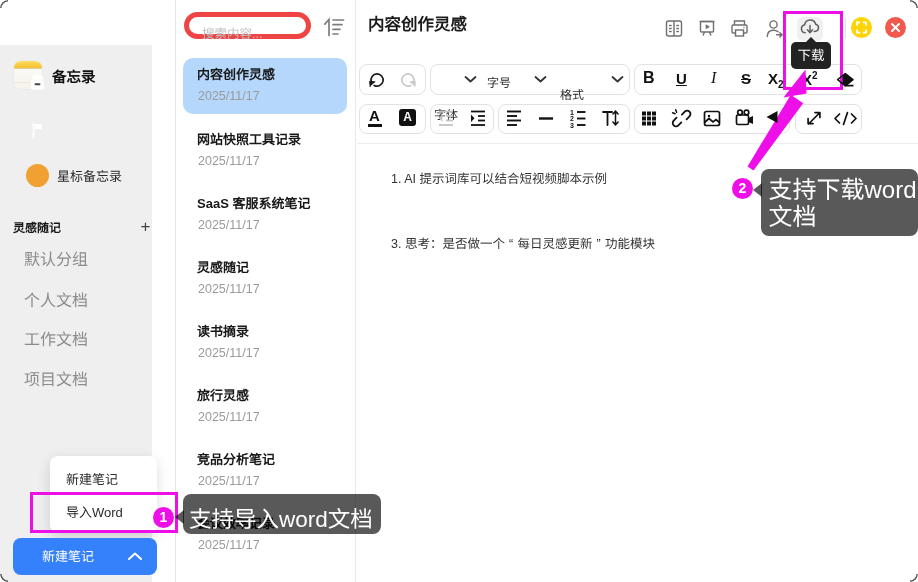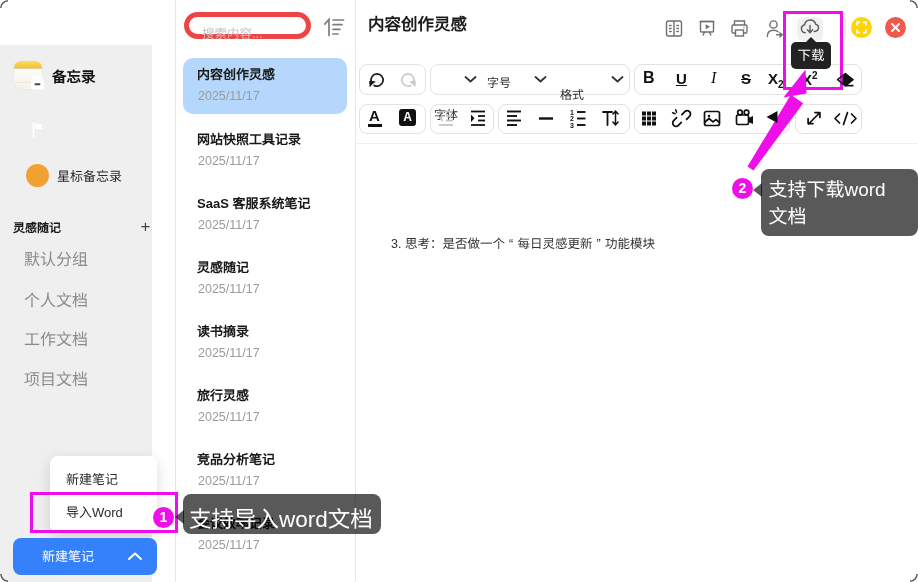--- a/index.html
+++ b/index.html
@@ -141,20 +141,21 @@
   <span style="position:absolute;left:676px;top:70px;font-size:15px;font-weight:bold;color:#111;text-decoration:underline;">U</span>
   <span style="position:absolute;left:711px;top:69px;font-size:16px;font-style:italic;font-family:'Liberation Serif',serif;color:#111;">I</span>
   <span style="position:absolute;left:741px;top:70px;font-size:15px;font-weight:bold;color:#111;text-decoration:line-through;">S</span>
   <span style="position:absolute;left:768px;top:70px;font-size:15px;font-weight:bold;color:#111;">X<sub style="font-size:10px;">2</sub></span>
   <span style="position:absolute;left:802px;top:70px;font-size:15px;font-weight:bold;color:#111;">X<sup style="font-size:10px;">2</sup></span>
 
   <span style="position:absolute;left:369px;top:107px;font-size:15px;font-weight:bold;color:#111;">A</span>
   <div style="position:absolute;left:368px;top:124px;width:14px;height:2.5px;background:#111;"></div>
   <div style="position:absolute;left:399px;top:109px;width:17px;height:17px;background:#111;border-radius:3px;color:#fff;font-size:12px;font-weight:bold;text-align:center;line-height:17px;">A</div>
 
+  <div class="cline" style="top:167.5px">1. AI 提示词库可以结合短视频脚本示例</div>
   <div class="cline" style="top:233px">3. 思考：是否做一个<span class="fw">“</span>每日灵感更新<span class="fw">”</span>功能模块</div>
 
   <svg class="abs" style="left:0;top:0;z-index:5;" width="918" height="582" viewBox="0 0 918 582">
 
     <g fill="#fff">
       <path d="M31.5,79.5 l1.6,-4.2 a1,1 0 0 1 0.9,-0.6 h7 a1,1 0 0 1 0.9,0.6 l1.6,4.2 z"></path>
       <rect x="31" y="80.5" width="13" height="9" rx="1.3"></rect>
       <rect x="34.5" y="83.2" width="6" height="2" rx="1" fill="#474747"></rect>
     </g>
 
@@ -345,21 +346,21 @@
   <div class="pinkbox" style="left:783px;top:11px;width:60px;height:79px;"></div>
   <div id="tip-dl"><span class="tri"></span>下载</div>
 
   <div class="pinkbox" style="left:30px;top:492px;width:148px;height:41px;"></div>
   <div class="numcirc" style="left:153px;top:507px;">1</div>
   <div class="tip" id="tip1" style="left:183px;top:494px;width:198px;height:40px;font-size:22.5px;line-height:40px;padding:5.5px 0 0 6px;white-space:nowrap;">支持导入word文档
     <span class="tri" style="left:-8px;top:16px;border-top:7px solid transparent;border-bottom:7px solid transparent;border-right:9px solid rgba(0,0,0,0.65);"></span>
   </div>
 
   <div class="numcirc" style="left:732px;top:178px;">2</div>
-  <div class="tip" id="tip2" style="left:761px;top:169px;width:157px;height:67px;font-size:19px;line-height:27px;padding:6.5px 0 0 7.5px;">支持下载word<br>文档
+  <div class="tip" id="tip2" style="left:761px;top:169px;width:157px;height:67px;font-size:24px;line-height:27px;padding:6.5px 0 0 7.5px;">支持下载word<br>文档
     <span class="tri" style="left:-8px;top:14px;border-top:7px solid transparent;border-bottom:7px solid transparent;border-right:9px solid rgba(0,0,0,0.65);"></span>
   </div>
 
   <svg class="abs" style="left:0;top:0;" width="918" height="582" viewBox="0 0 918 582" pointer-events="none">
     <polygon points="747.5,166.4 753.5,170.6 803.2,103.2 790.8,94.8" fill="#ee0fe8"></polygon>
     <polygon points="805.5,69.5 783.5,97.5 806.5,93.5" fill="#ee0fe8"></polygon>
   </svg>
 
 </div>
 

